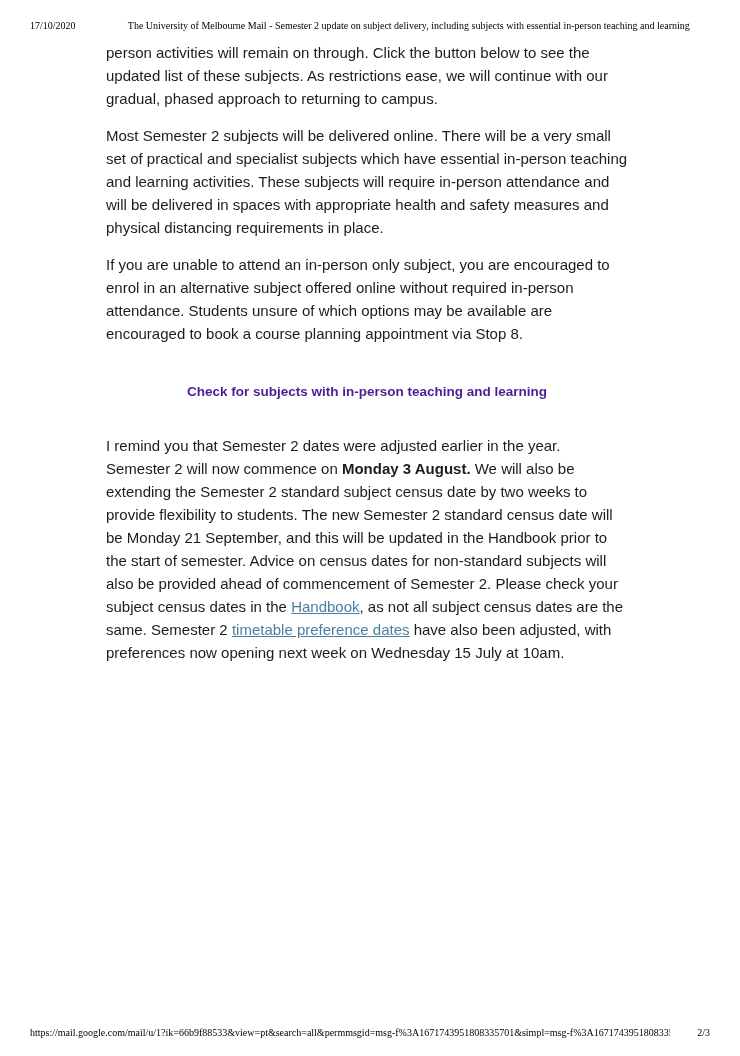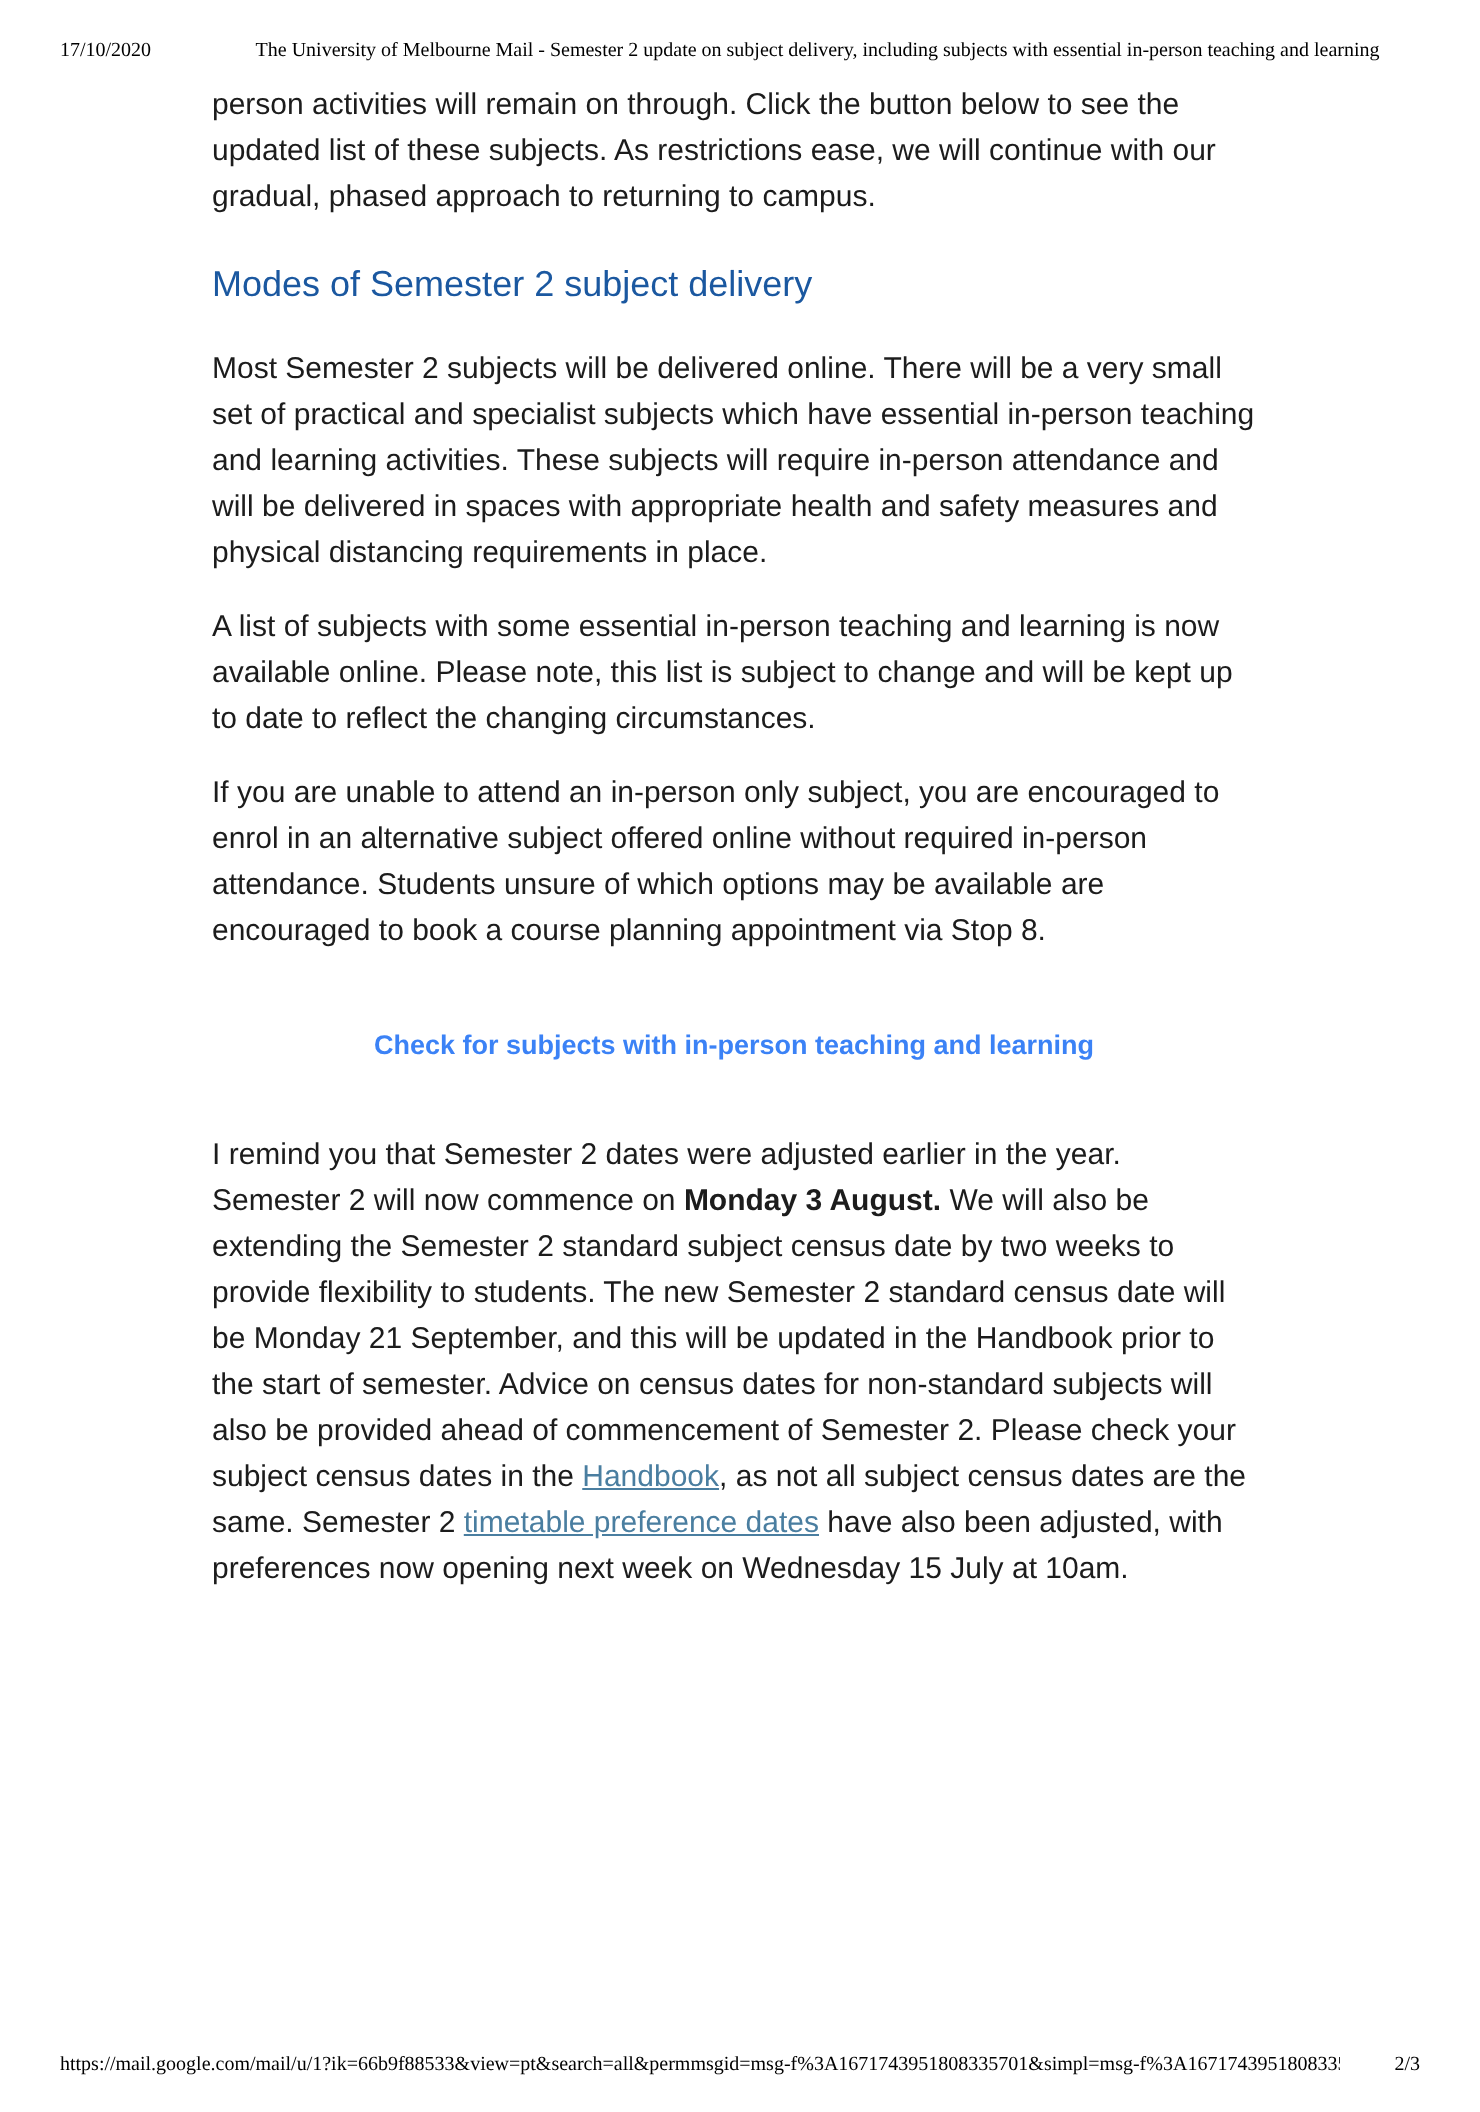--- a/index.html
+++ b/index.html
@@ -76,44 +76,42 @@
     margin: 34px 0 32px 0;
   }
   .check-btn {
     display: inline-block;
     border: none;
     background: transparent;
     font-family: "Liberation Sans", sans-serif;
     font-weight: 700;
     font-size: 13.5px;
     line-height: 18px;
-    color: #3b82f6;
+    color: #4c1d95;
     cursor: pointer;
     padding: 0;
   }
 </style>
 </head>
 <body>
 
 <div class="print-header">
   <span class="date">17/10/2020</span>
   <span class="title">The University of Melbourne Mail - Semester 2 update on subject delivery, including subjects with essential in-person teaching and learning</span>
 </div>
 
 <div class="content">
 
   <p>person activities will remain on through. Click the button below to see the updated list of these subjects. As restrictions ease, we will continue with our gradual, phased approach to returning to campus.</p>
 
-  <h2 class="section-heading">Modes of Semester 2 subject delivery</h2>
 
   <p>Most Semester 2 subjects will be delivered online. There will be a very small set of practical and specialist subjects which have essential in-person teaching and learning activities. These subjects will require in-person attendance and will be delivered in spaces with appropriate health and safety measures and physical distancing requirements in place.</p>
 
 
 
-  <p>A list of subjects with some essential in-person teaching and learning is now available online. Please note, this list is subject to change and will be kept up to date to reflect the changing circumstances.</p>
 
 
   <p>If you are unable to attend an in-person only subject, you are encouraged to enrol in an alternative subject offered online without required in-person attendance. Students unsure of which options may be available are encouraged to book a course planning appointment via Stop 8.</p>
 
   <div class="btn-row">
     <button class="check-btn">Check for subjects with in-person teaching and learning</button>
   </div>
 
   <p><span>I remind you that Semester 2 dates were adjusted earlier in the year. Semester 2 will now commence on </span><strong class="bold-date">Monday 3 August.</strong><span> We will also be extending the Semester 2 standard subject census date by two weeks to provide flexibility to students. The new Semester 2 standard census date will be Monday 21 September, and this will be updated in the Handbook prior to the start of semester. Advice on census dates for non-standard subjects will also be provided ahead of commencement of Semester 2. Please check your subject census dates in the </span><a class="email-link">Handbook</a><span>, as not all subject census dates are the same. Semester 2 </span><a class="email-link">timetable preference dates</a><span> have also been adjusted, with preferences now opening next week on Wednesday 15 July at 10am.</span></p>
 

